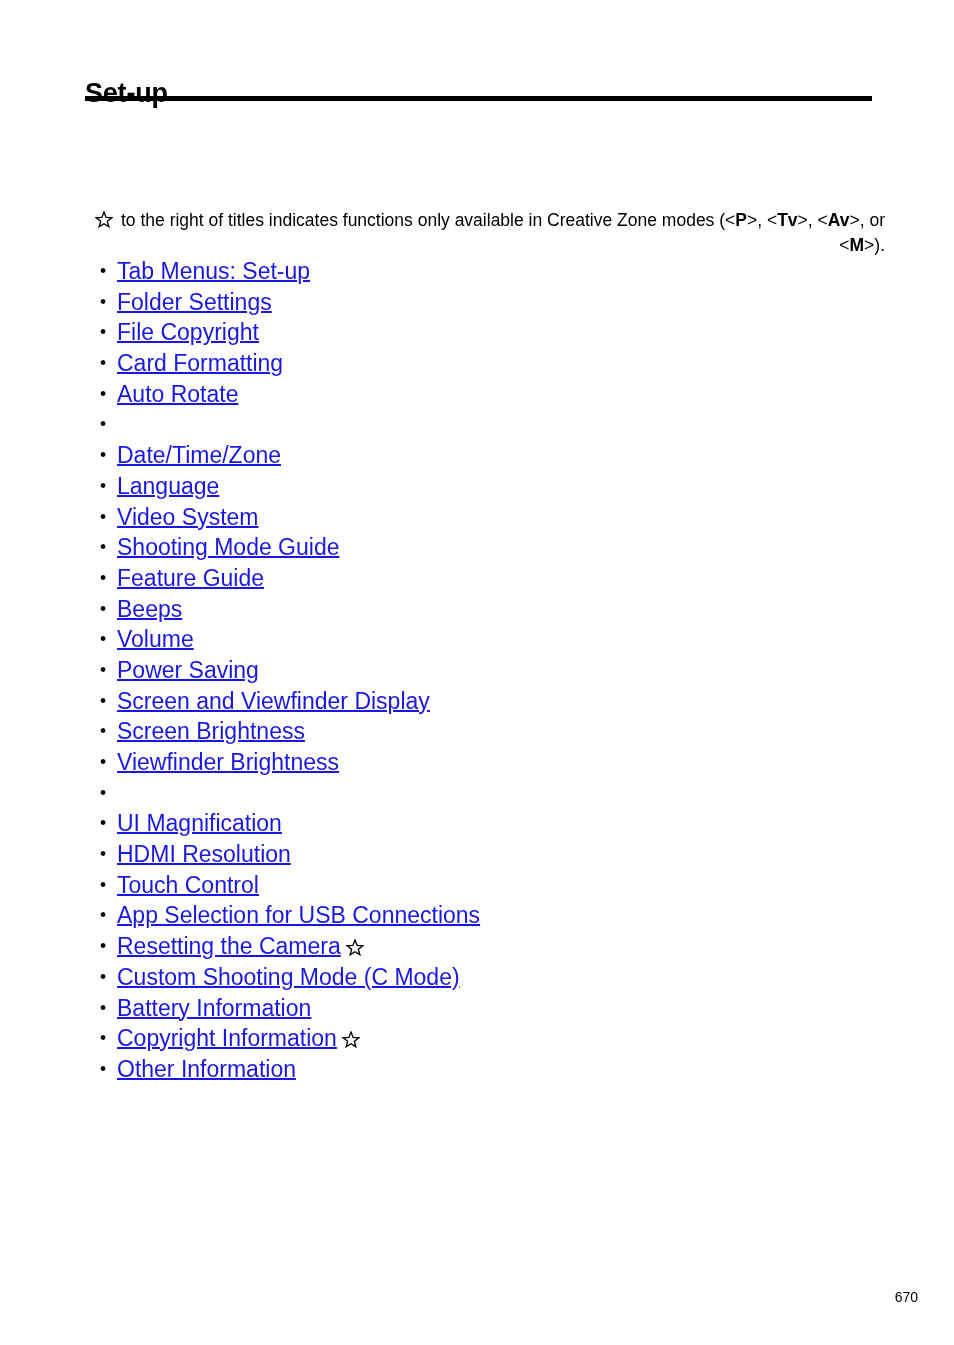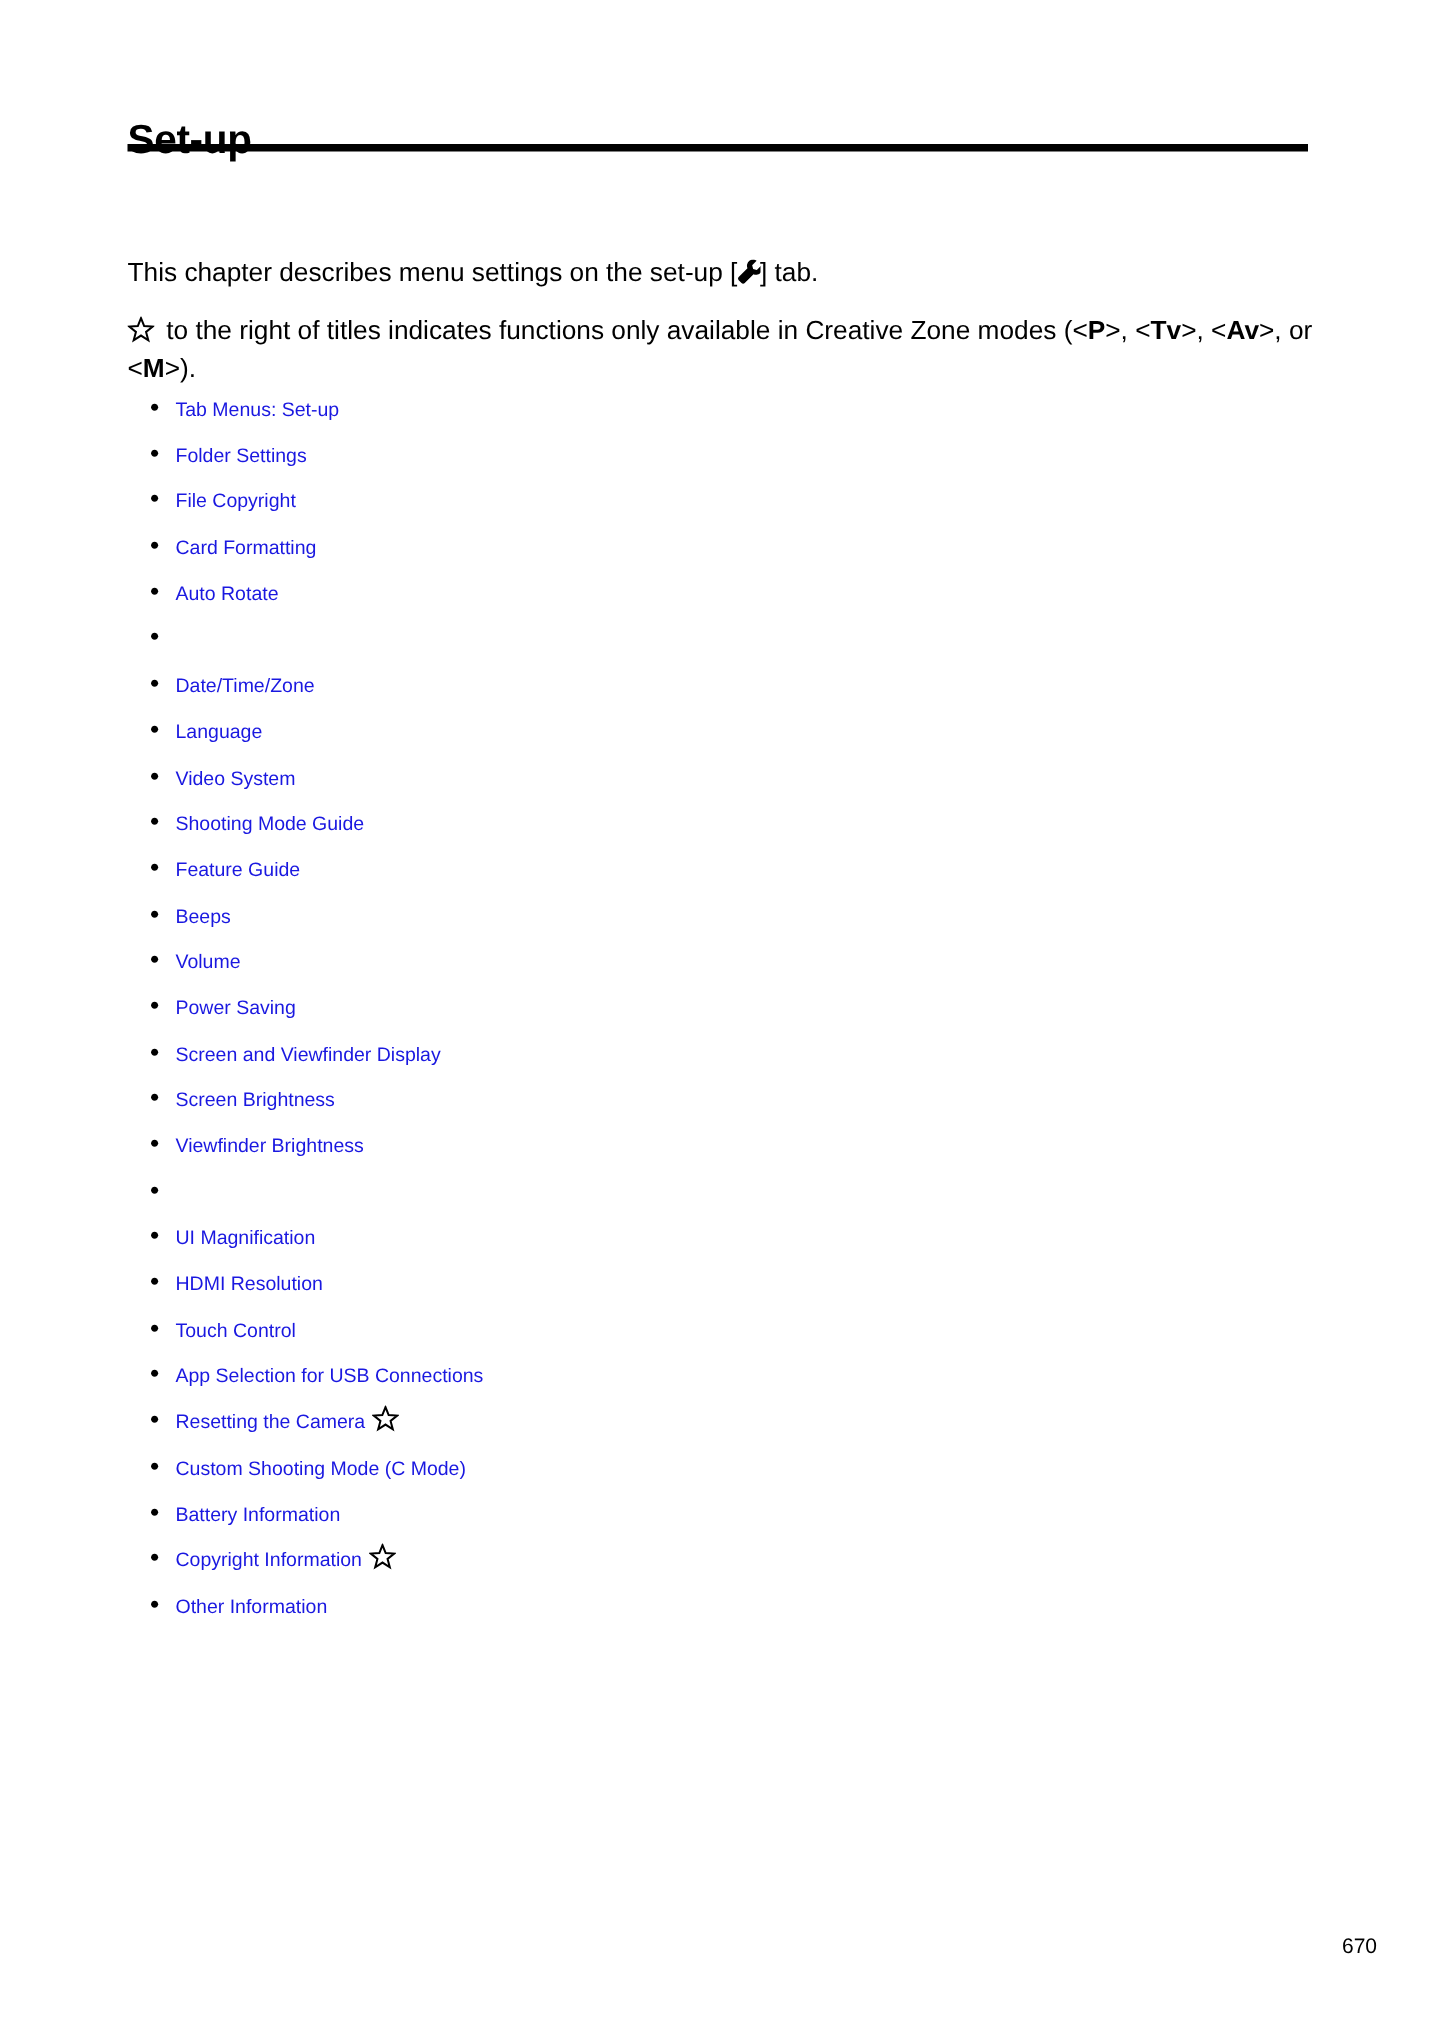--- a/index.html
+++ b/index.html
@@ -47,21 +47,21 @@
   
   .intro {
     position: absolute;
     left: 85px;
     width: 800px;
     font-size: 17.5px;
     line-height: 25px;
     color: #000000;
   }
   .intro-1 { top: 151px; }
-  .intro-2 { top: 190px; }
+  .intro-2 { top: 190px; text-align: right; }
 
   .mode-tag { font-weight: bold; }
 
   
   .wrench-icon {
     display: inline-block;
     vertical-align: -3px;
     width: 15px;
     height: 17px;
     position: relative;
@@ -106,23 +106,24 @@
     left: 15px;
     top: 0;
     width: 10px;
     line-height: 30.7px;
     font-size: 17.5px;
     color: #000000;
     text-align: left;
   }
   .toc-link {
     color: #1a18e0;
+    text-decoration: underline;
     text-underline-offset: 1px;
     cursor: pointer;
-    font-size: 13px;
+    font-size: 23px;
   }
   .toc-item .star-icon {
     margin-left: 5px;
     vertical-align: -3px;
   }
 
   
   .page-number {
     position: absolute;
     left: 0;
@@ -134,25 +135,20 @@
   }
 </style>
 </head>
 <body>
 
 <div class="page">
 
   <h1 class="page-title">Set-up</h1>
   <div class="title-rule"></div>
 
-  <p class="intro intro-1">
-    <span>This chapter describes menu settings on the set-up [</span><span class="wrench-icon"><svg viewBox="0 0 15 17" xmlns="http://www.w3.org/2000/svg" aria-hidden="true">
-          <path d="M11.2 0.2 C9.0 -0.4 6.7 0.9 6.1 3.1 C5.85 4.05 5.95 5.0 6.3 5.8 L0.45 11.65 C-0.15 12.25 -0.15 13.2 0.45 13.8 L2.35 15.7 C2.95 16.3 3.9 16.3 4.5 15.7 L10.35 9.85 C11.15 10.2 12.1 10.3 13.05 10.05 C15.25 9.45 16.55 7.15 15.95 4.95 C15.85 4.6 15.7 4.28 15.52 4.0 L12.55 6.95 L10.1 6.3 L9.45 3.85 L12.4 0.9 C12.05 0.6 11.65 0.35 11.2 0.2 Z"></path>
-        </svg></span><span>] tab.</span>
-  </p>
 
   <p class="intro intro-2">
     <span class="star-icon"><svg viewBox="0 0 20 20" xmlns="http://www.w3.org/2000/svg" aria-hidden="true">
           <path d="M10 1.2 L12.35 7.1 L18.7 7.45 L13.75 11.45 L15.4 17.6 L10 14.1 L4.6 17.6 L6.25 11.45 L1.3 7.45 L7.65 7.1 Z" fill="none" stroke="#000000" stroke-width="1.5" stroke-linejoin="miter"></path>
         </svg></span><span> to the right of titles indicates functions only available in Creative Zone modes (&lt;</span><span class="mode-tag">P</span><span>&gt;, &lt;</span><span class="mode-tag">Tv</span><span>&gt;, &lt;</span><span class="mode-tag">Av</span><span>&gt;, or &lt;</span><span class="mode-tag">M</span><span>&gt;).</span>
   </p>
 
   <ul class="toc" id="toc-list">
       <li class="toc-item"><span class="bullet">•</span><a class="toc-link">Tab Menus: Set-up</a></li>
       <li class="toc-item"><span class="bullet">•</span><a class="toc-link">Folder Settings</a></li>

